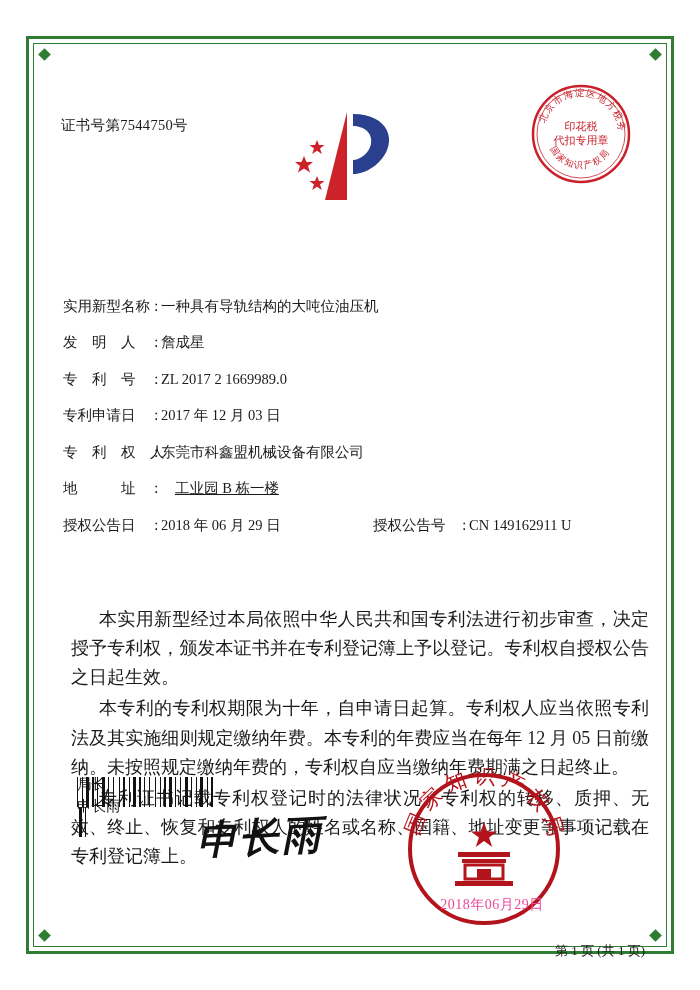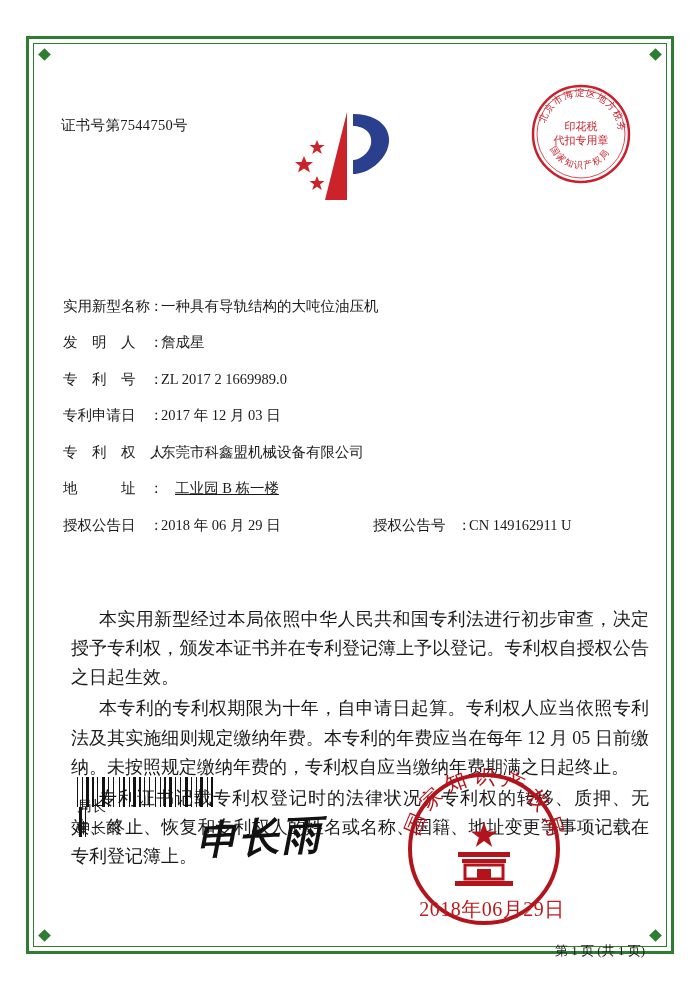--- a/index.html
+++ b/index.html
@@ -185,21 +185,21 @@
     height: 30px;
     background: #111;
     margin-right: 1px;
     vertical-align: top;
   }
 
   
   .sig-label {
     position: absolute;
     left: 22px;
-    top: 726px;
+    top: 704px;
     font-size: 14.5px;
     line-height: 1.5;
   }
   .sig-script {
     position: absolute;
     left: 142px;
     top: 740px;
     font-size: 40px;
     font-family: "DejaVu Serif", serif;
     font-style: italic;
@@ -216,22 +216,22 @@
     top: 698px;
     width: 162px;
     height: 162px;
   }
   .seal-date {
     position: absolute;
     left: 352px;
     top: 826px;
     width: 170px;
     text-align: center;
-    font-size: 20px;
-    color: #b91c1c;
+    font-size: 14px;
+    color: #ec4899;
     letter-spacing: 0.5px;
   }
 
   
   .footer {
     position: absolute;
     left: 0;
     top: 872px;
     width: 590px;
     text-align: right;

